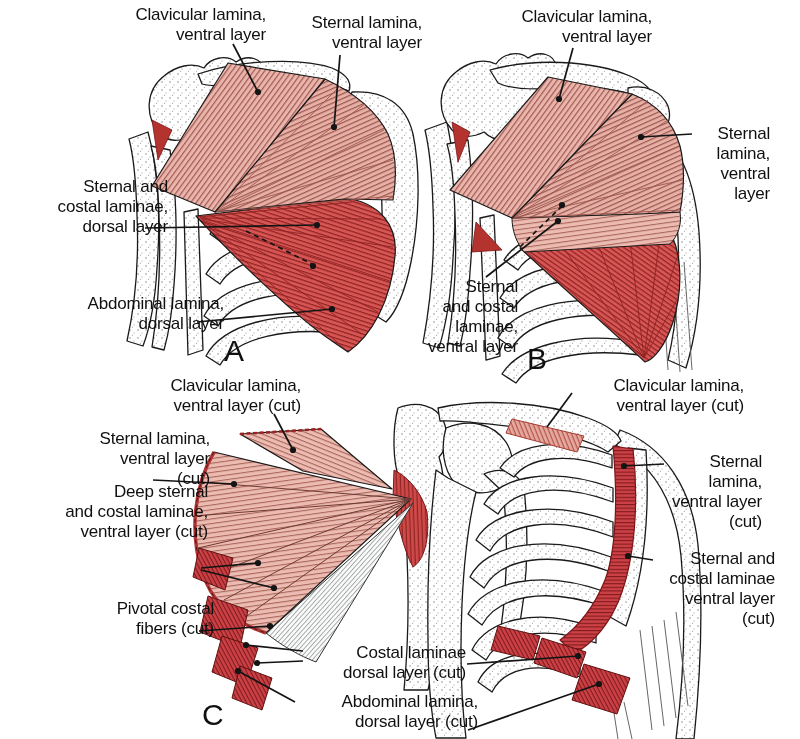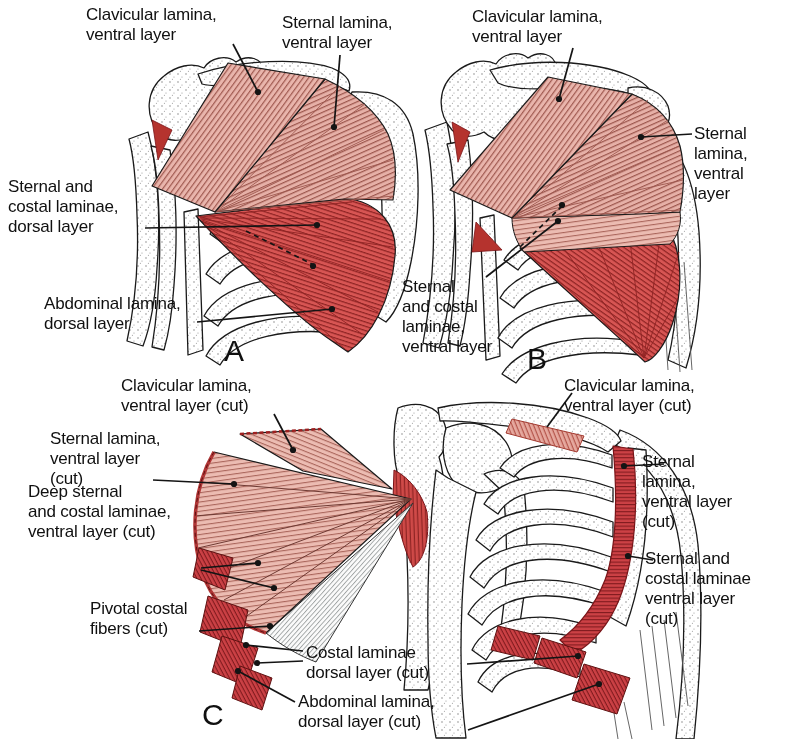--- a/index.html
+++ b/index.html
@@ -1,19 +1,19 @@
 <!DOCTYPE html>
 <html><head>
 <meta charset="utf-8">
 <style>
   html,body{margin:0;padding:0;background:#ffffff;}
   .fig{position:relative;width:800px;height:739px;background:#ffffff;overflow:hidden;
        font-family:"Liberation Sans", sans-serif;}
   .fig svg{position:absolute;left:0;top:0;}
-  .lbl{position:absolute;text-align:left;white-space:pre-line;
+  .lbl{position:absolute;text-align:right;white-space:pre-line;
        font-size:17px;line-height:20px;color:#101010;letter-spacing:-0.2px;}
   .panel-letter{position:absolute;font-size:30px;line-height:30px;color:#101010;}
 </style>
 </head>
 <body>
 
 <div class="fig">
 
 <svg width="800" height="739" viewBox="0 0 800 739">
   <defs>
@@ -278,21 +278,21 @@
 <div class="panel-letter" style="left:527px;top:344px">B</div>
 
 <div class="lbl" style="left:121px;top:376px;width:180px">Clavicular lamina,
 ventral layer (cut)</div>
 <div class="lbl" style="left:50px;top:429px;width:160px">Sternal lamina,
 ventral layer
 (cut)</div>
 <div class="lbl" style="left:28px;top:482px;width:180px">Deep sternal
 and costal laminae,
 ventral layer (cut)</div>
-<div class="lbl" style="left:90px;top:599px;width:140px">Pivotal costal
+<div class="lbl" style="left:74px;top:599px;width:140px">Pivotal costal
 fibers (cut)</div>
 <div class="lbl" style="left:306px;top:643px;width:160px">Costal laminae
 dorsal layer (cut)</div>
 <div class="lbl" style="left:298px;top:692px;width:180px">Abdominal lamina,
 dorsal layer (cut)</div>
 <div class="panel-letter" style="left:202px;top:700px">C</div>
 
 <div class="lbl" style="left:564px;top:376px;width:180px">Clavicular lamina,
 ventral layer (cut)</div>
 <div class="lbl" style="left:642px;top:452px;width:120px">Sternal

